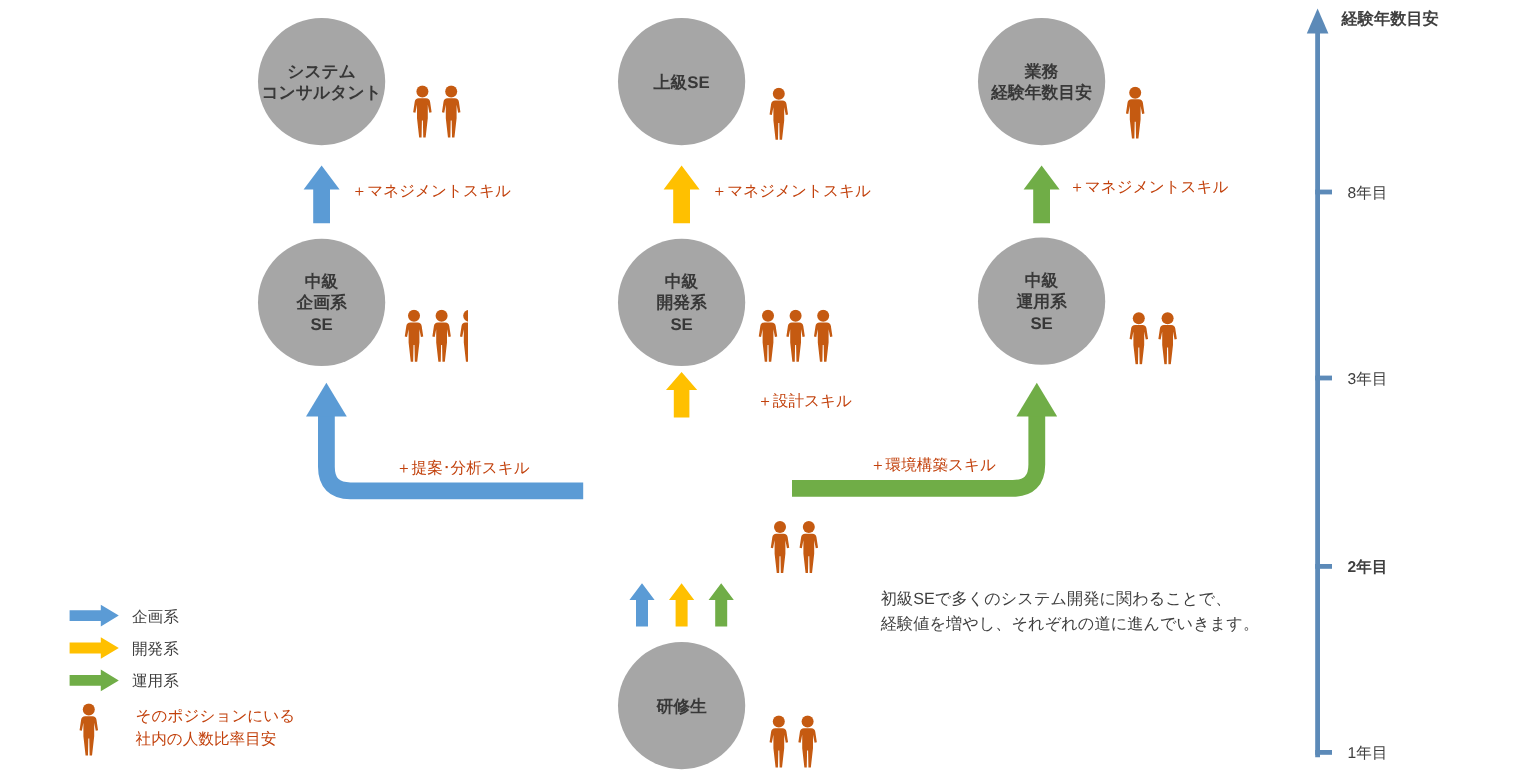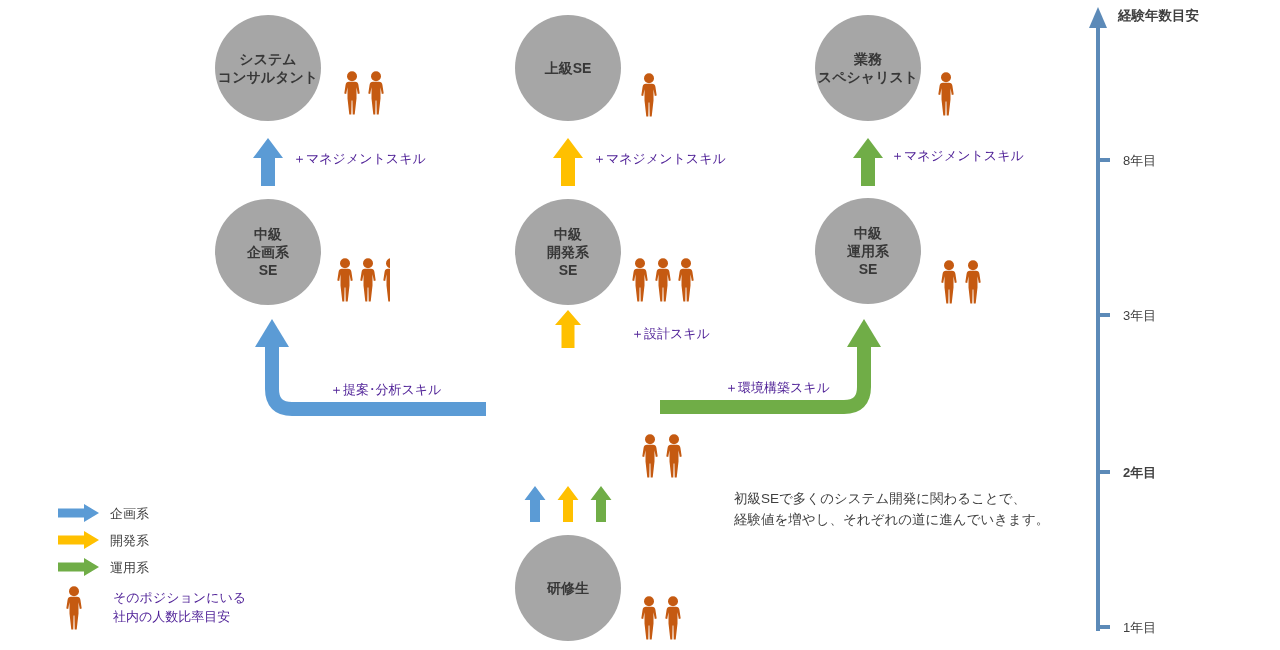--- a/index.html
+++ b/index.html
@@ -15,22 +15,22 @@
   .stroke-green{stroke:var(--ops-green);fill:none;}
   .person{fill:var(--person-orange);}
   .axis-stroke{stroke:var(--axis-blue);}
   .axis-fill{fill:var(--axis-blue);}
   .node{
     position:absolute;width:106px;height:106px;border-radius:50%;
     background:var(--node-gray,#a6a6a6);
     display:flex;align-items:center;justify-content:center;text-align:center;
     font-size:14px;font-weight:600;color:#383838;line-height:1.3;white-space:pre-line;
   }
-  .lbl{position:absolute;font-size:13px;white-space:nowrap;color:#4c1d95;}
-  .lbl-pre{white-space:pre-line;}
+  .lbl{position:absolute;font-size:13px;white-space:nowrap;color:#c2410c;}
+  .lbl-pre{white-space:pre-line;font-family:Liberation Mono, monospace;}
   .axis-title{position:absolute;font-size:13.5px;white-space:nowrap;font-weight:bold;}
   .tick-lbl{position:absolute;font-size:13px;white-space:nowrap;}
   .note{position:absolute;font-size:13.5px;line-height:1.55;white-space:pre-line;}
   .legend-lbl{position:absolute;font-size:13px;white-space:nowrap;}
 </style>
 </head>
 <body>
 
 <div class="canvas">
 
@@ -111,21 +111,21 @@
     </g>
     <g class="person">
       <use href="#person" x="62" y="586" width="24" height="44"></use>
     </g>
   </svg>
 
   <div class="node" style="left:215px;top:15px;">システム
 コンサルタント</div>
   <div class="node" style="left:515px;top:15px;">上級SE</div>
   <div class="node" style="left:815px;top:15px;">業務
-スペシャリスト</div>
+経験年数目安</div>
   <div class="node" style="left:215px;top:199px;">中級
 企画系
 SE</div>
   <div class="node" style="left:515px;top:199px;">中級
 開発系
 SE</div>
   <div class="node" style="left:815px;top:198px;">中級
 運用系
 SE</div>
   <div class="node" style="left:515px;top:535px;">研修生</div>

